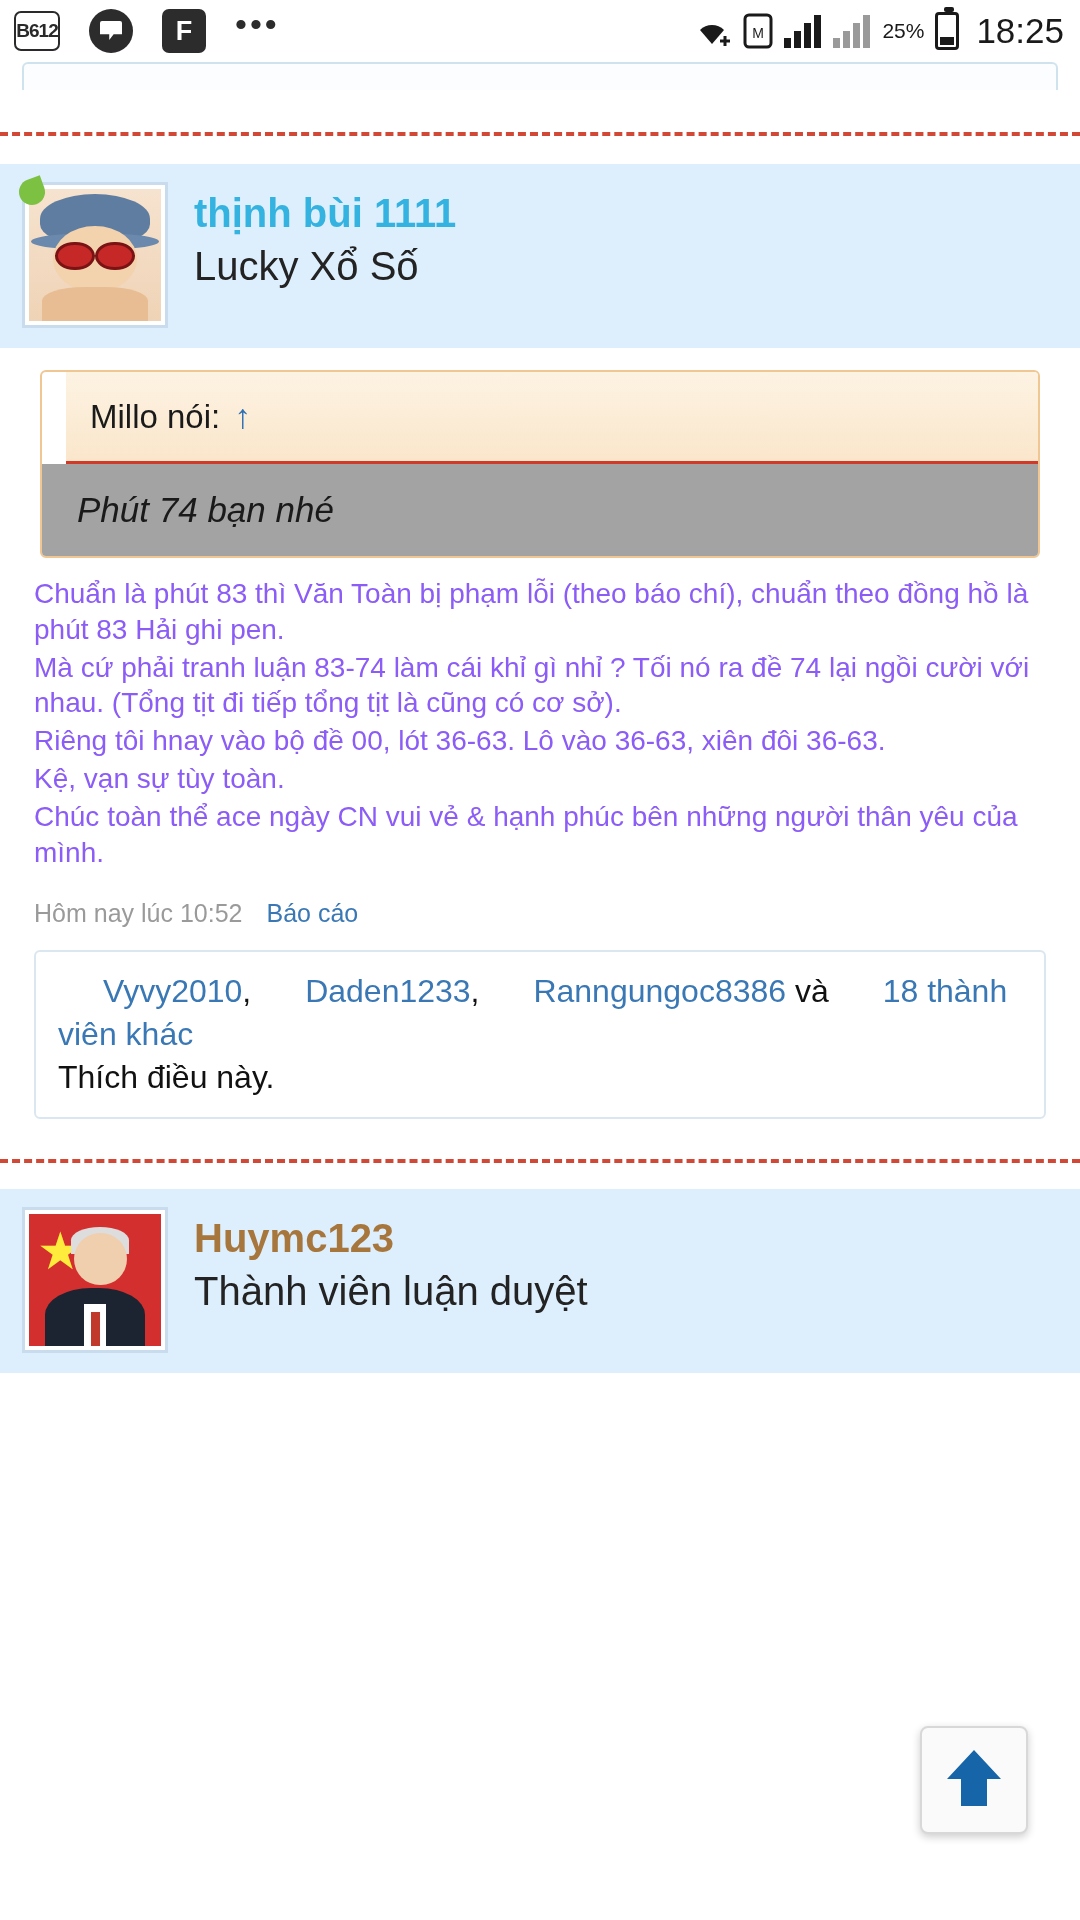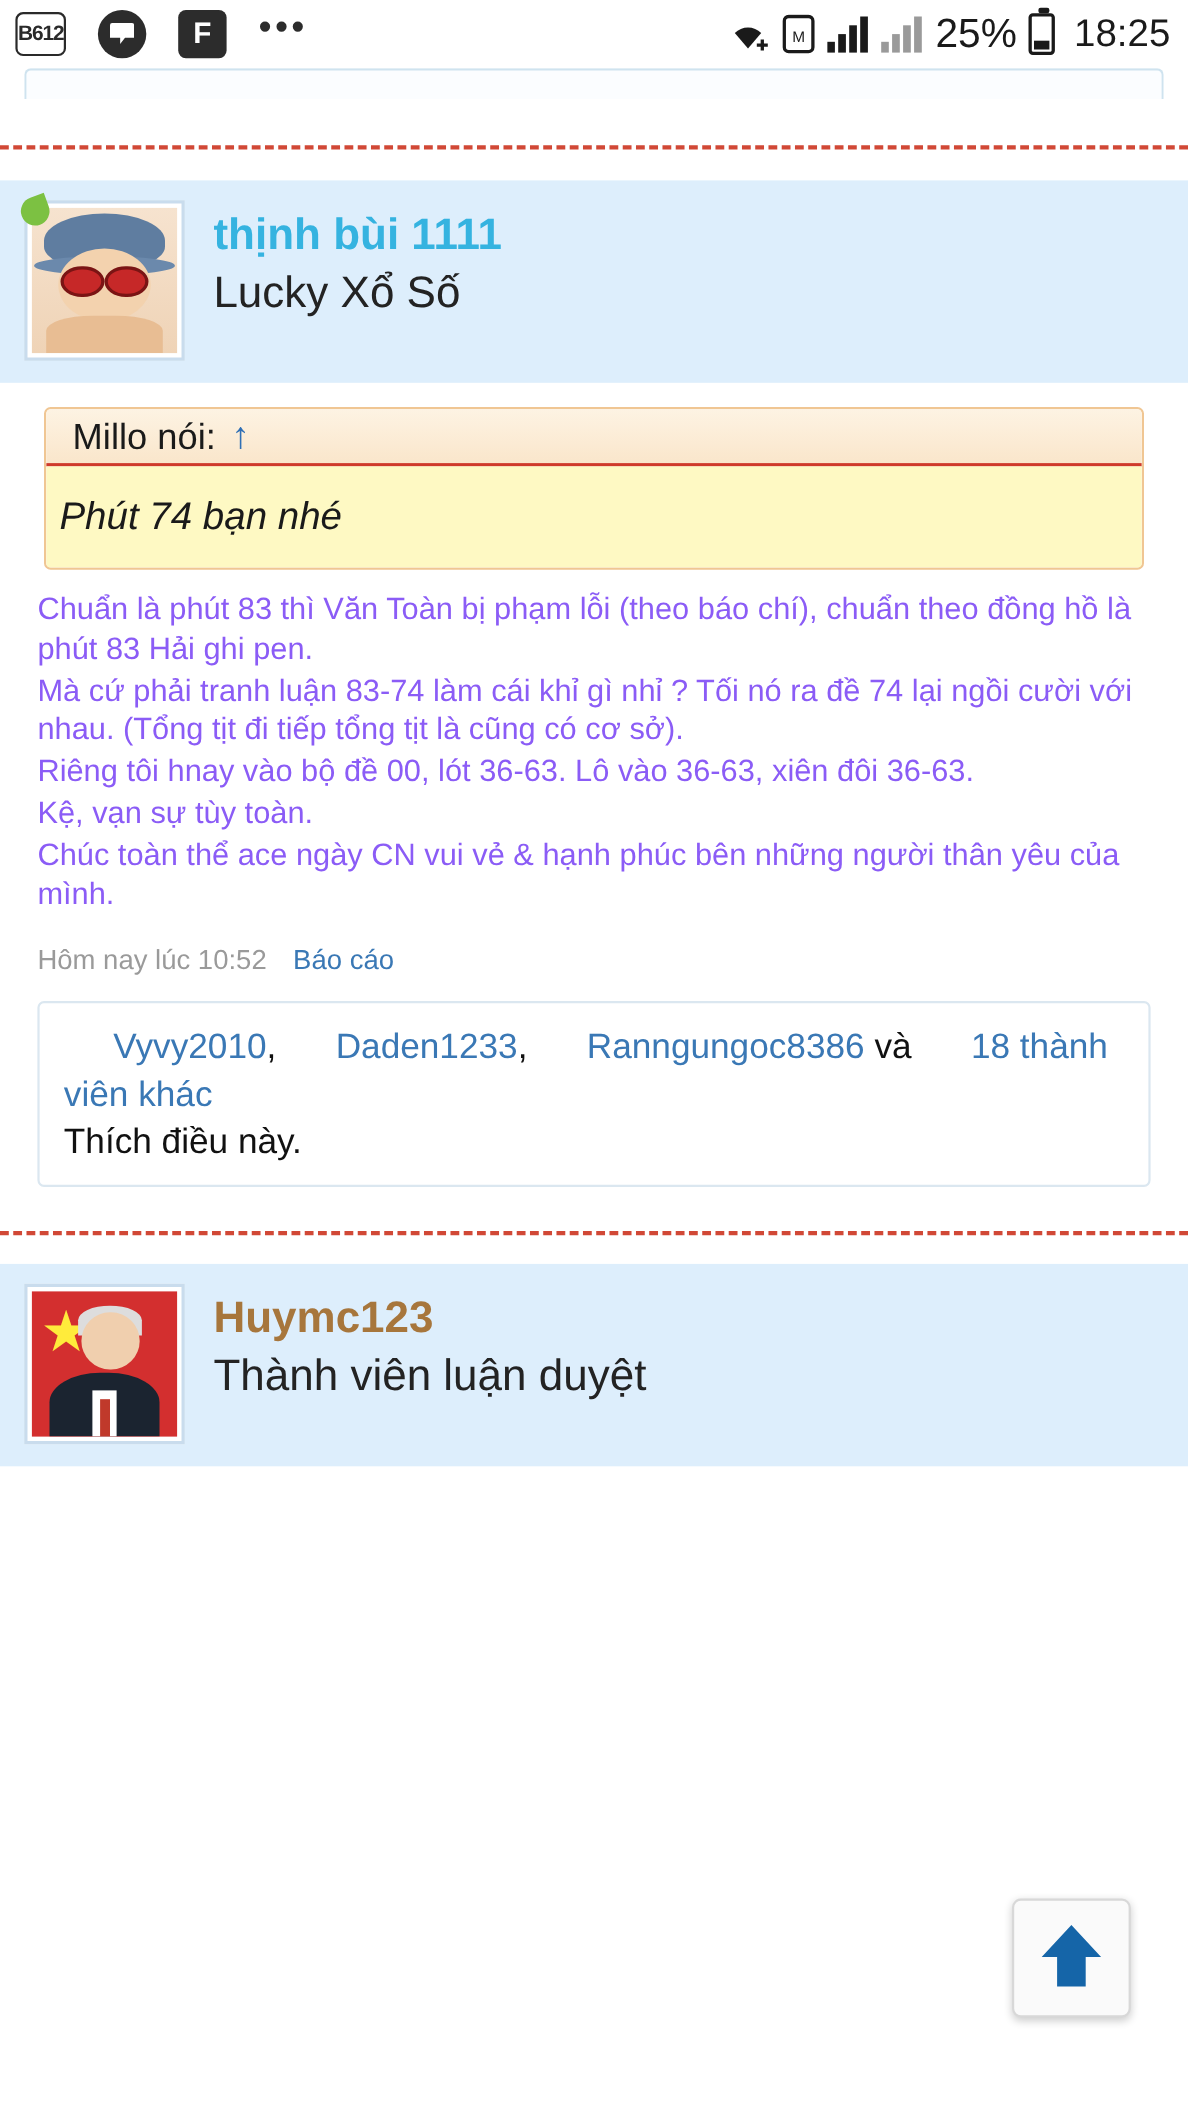--- a/index.html
+++ b/index.html
@@ -78,21 +78,21 @@
   .status-right {
     position: absolute;
     right: 16px;
     top: 0; bottom: 0;
     display: flex;
     align-items: center;
     gap: 11px;
   }
   .wifi { width: 40px; height: 32px; position: relative; }
   .wifi svg, .sig svg, .sim svg { display: block; }
-  .batt-pct { font-size: 37px; color: #1a1a1a; font-weight: 500; }
+  .batt-pct { font-size: 21px; color: #1a1a1a; font-weight: 500; }
   .batt-body {
     width: 24px; height: 38px;
     border: 3px solid #1a1a1a;
     border-radius: 4px;
     position: relative;
   }
   .batt-body:before {
     content: "";
     position: absolute;
     top: -8px; left: 6px;
@@ -245,31 +245,32 @@
 
   .quote {
     border: 2px solid #f0c693;
     border-radius: 6px;
     margin: 22px 14px 0 14px;
     overflow: hidden;
   }
   .quote-head {
     background: linear-gradient(#fdf3e3, #fae6cb);
     border-bottom: 3px solid #cf3a2a;
-    padding: 5px 24px;
+    padding: 25px 24px;
     font-size: 33px;
     color: #1a1a1a;
     display: flex;
     align-items: center;
     gap: 14px;
+    margin-left: 24px;
   }
   .quote-arrow { color: #2f6fb5; font-size: 34px; }
   .quote-text {
-    background: #fef9c3;
-    padding: 26px 12px;
+    background: #a3a3a3;
+    padding: 26px 35px;
     font-size: 35px;
     font-style: italic;
     color: #1a1a1a;
   }
 
   .post-text {
     font-size: 28px;
     line-height: 1.28;
     color: #8b5cf6;
     padding: 18px 8px 0 8px;

